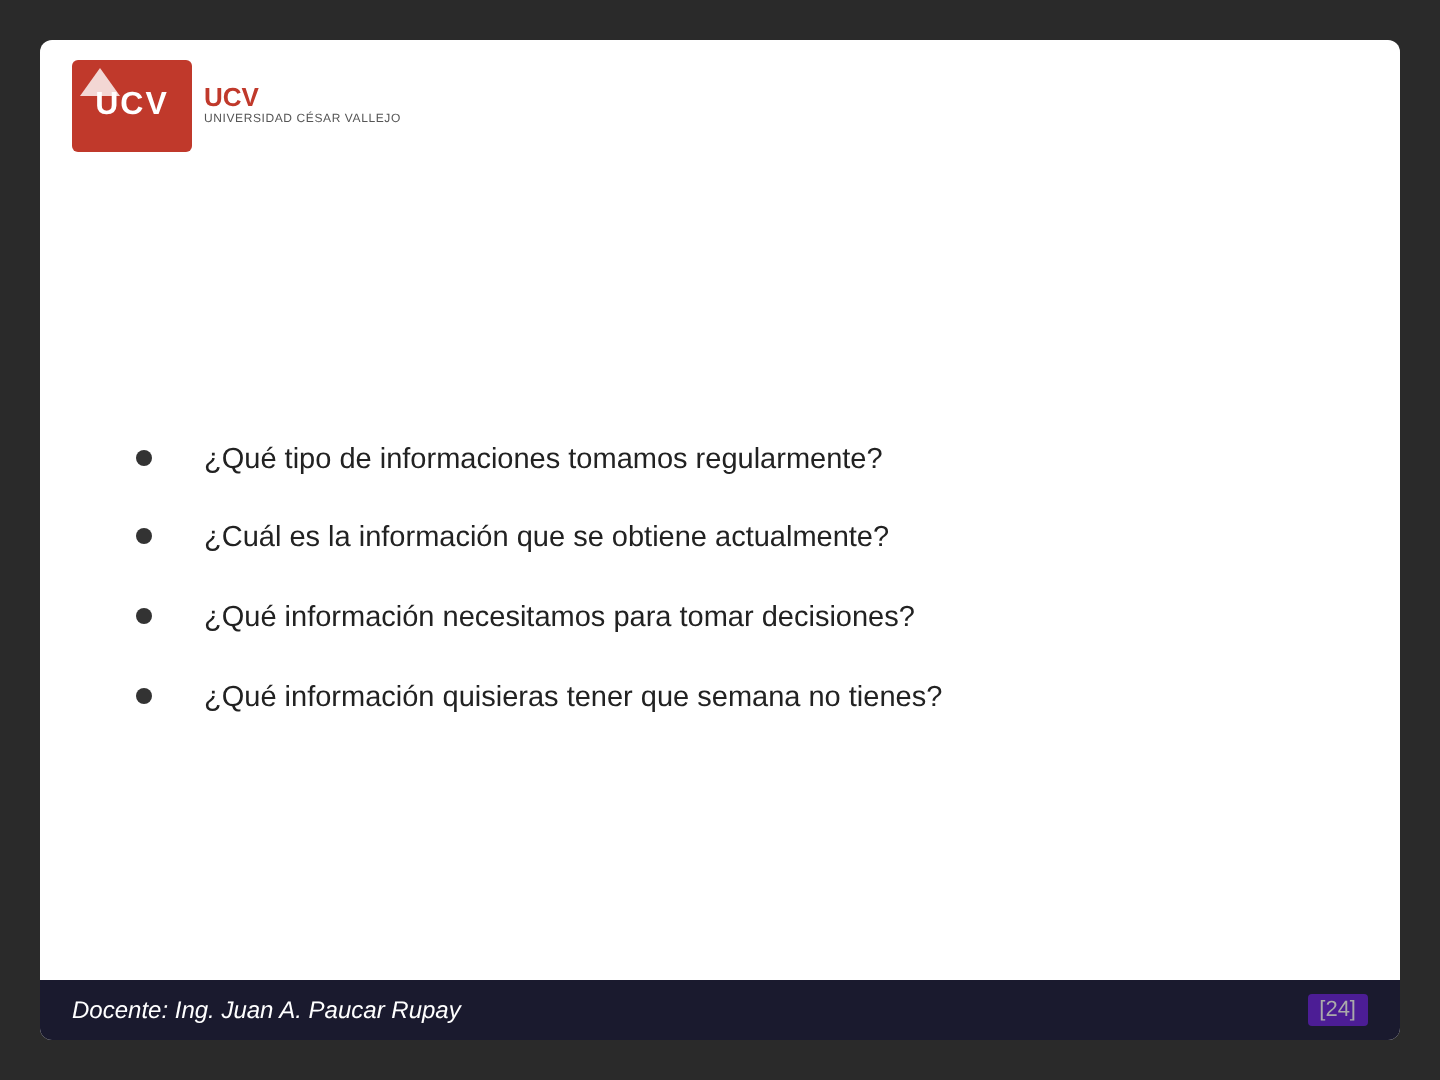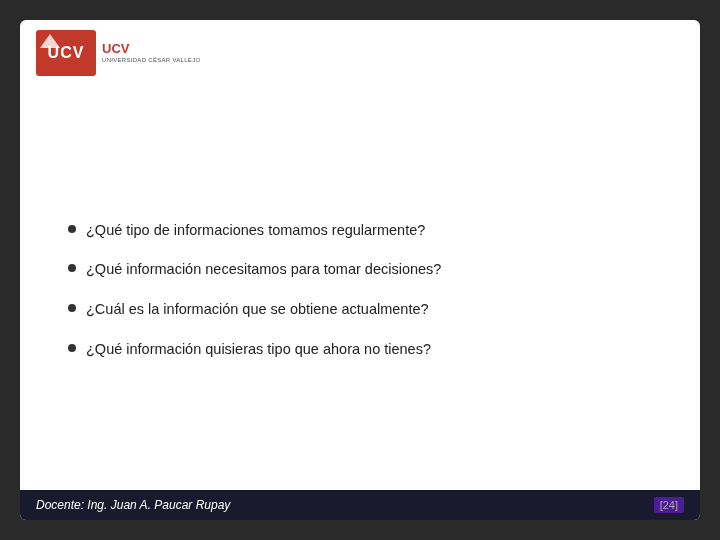--- a/index.html
+++ b/index.html
@@ -99,21 +99,21 @@
     .bullet-list {
       list-style: none;
       display: flex;
       flex-direction: column;
       gap: 18px;
     }
 
     .bullet-item {
       display: flex;
       align-items: flex-start;
-      gap: 10px;
+      gap: 26px;
       font-size: 14.5px;
       color: #222;
       line-height: 1.5;
     }
 
     .bullet-dot {
       flex-shrink: 0;
       width: 8px;
       height: 8px;
       background: #333;
@@ -169,31 +169,31 @@
   <div class="content">
     <ul class="bullet-list">
 
       <li class="bullet-item">
         <div class="bullet-dot"></div>
         <span class="bullet-text">¿Qué   tipo   de    informaciones    tomamos regularmente?</span>
       </li>
 
       <li class="bullet-item">
         <div class="bullet-dot"></div>
+        <span class="bullet-text">¿Cuál  es  la  información  que  se  obtiene actualmente?</span>
+      </li>
+
+      <li class="bullet-item">
+        <div class="bullet-dot"></div>
         <span class="bullet-text">¿Qué  información  necesitamos  para  tomar decisiones?</span>
       </li>
 
       <li class="bullet-item">
         <div class="bullet-dot"></div>
-        <span class="bullet-text">¿Cuál  es  la  información  que  se  obtiene actualmente?</span>
-      </li>
-
-      <li class="bullet-item">
-        <div class="bullet-dot"></div>
-        <span class="bullet-text">¿Qué información quisieras tipo que ahora no tienes?</span>
+        <span class="bullet-text">¿Qué información quisieras tener que semana no tienes?</span>
       </li>
 
 
     </ul>
   </div>
 
   <div class="footer">
     <span class="footer-text">Docente: Ing. Juan A. Paucar Rupay</span>
     <span class="page-number">[24]</span>
   </div>

